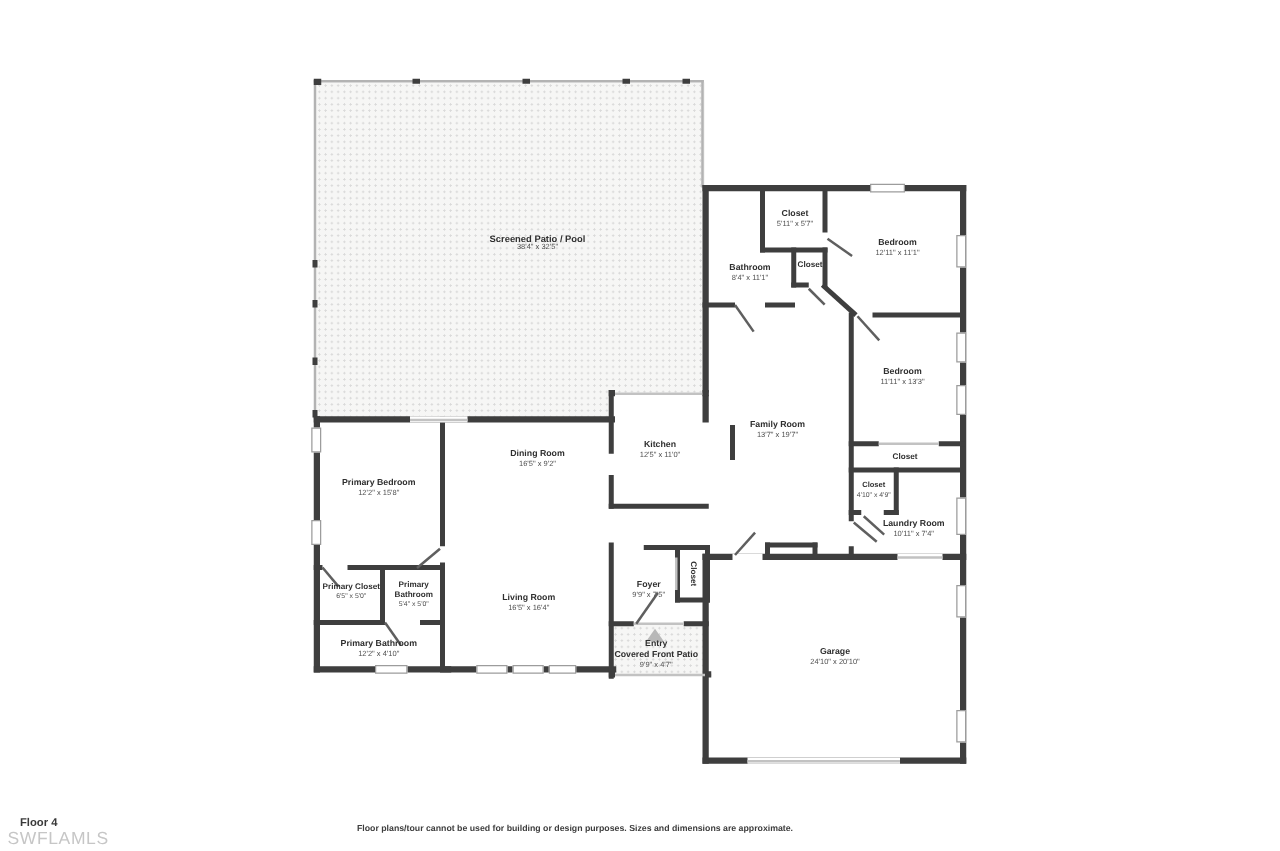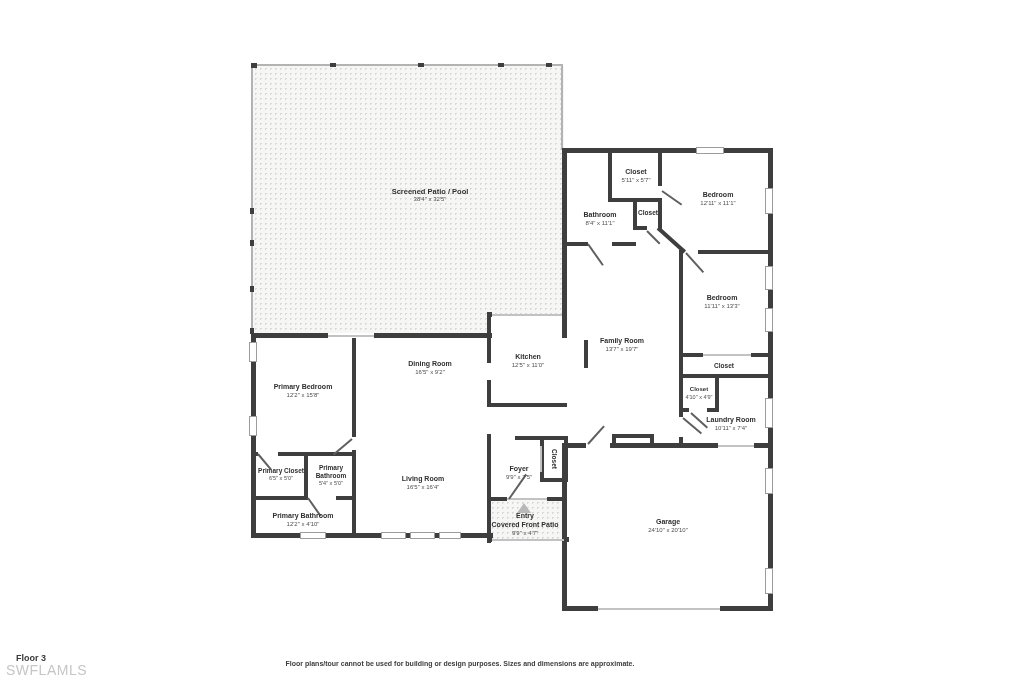--- a/index.html
+++ b/index.html
@@ -225,17 +225,17 @@
   </div>
   <div class="lbl" style="left:731px;top:424px">
     <div class="nm">Laundry Room</div>
     <div class="dm">10'11" x 7'4"</div>
   </div>
   <div class="lbl" style="left:668px;top:526px">
     <div class="nm">Garage</div>
     <div class="dm">24'10" x 20'10"</div>
   </div>
 
-  <div class="floor-label">Floor 3</div>
+  <div class="floor-label">Floor 4</div>
   <div class="watermark">SWFLAMLS</div>
   <div class="disclaimer">Floor plans/tour cannot be used for building or design purposes. Sizes and dimensions are approximate.</div>
 
 </div>
 
 </body></html>

